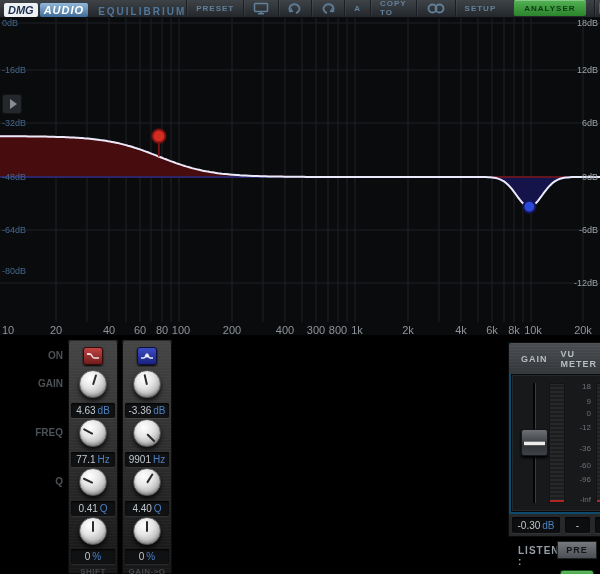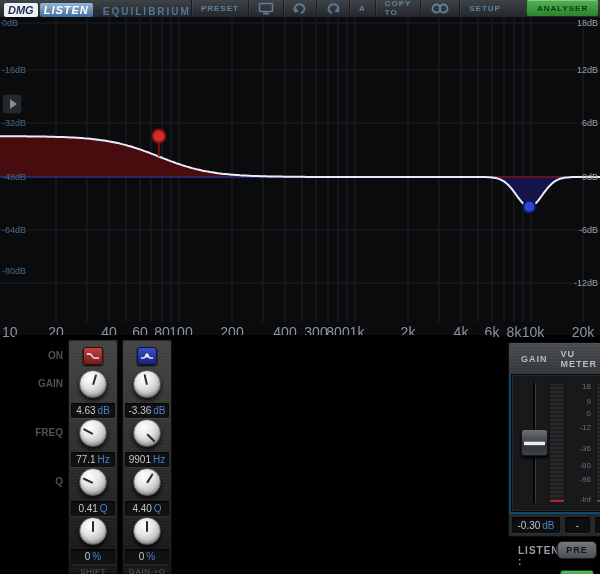--- a/index.html
+++ b/index.html
@@ -14,32 +14,32 @@
     font-size:11px; padding:0 4px; border-radius:2px; height:14px; line-height:14px; }
   .logo-audio { margin-left:2px; background:linear-gradient(#93b9d9,#3f6d99); color:#fff; font-weight:bold; font-style:italic;
     font-size:11px; padding:0 4px; border-radius:2px; height:14px; line-height:14px; letter-spacing:1px; }
   .app-title { margin-left:10px; color:#527699; font-weight:bold; font-size:10px; letter-spacing:2px; }
   #tb-right { margin-left:auto; display:flex; align-items:center; height:18px; }
   .tb-btn { height:18px; display:flex; align-items:center; justify-content:center; padding:0 9px;
     color:#63809a; font-size:8px; font-weight:bold; letter-spacing:1px;
     border-left:1px solid #1a1e22; box-shadow:inset 1px 0 0 rgba(255,255,255,0.05); cursor:default; }
   .tb-btn svg { display:block; }
   .tb-analyser { background:linear-gradient(#54b254,#2c832c); color:#0b3a12; border-left:1px solid #1a4d1a;
-    border-radius:2px; height:16px; margin:0 16px; padding:0 10px; box-shadow:inset 0 1px 0 rgba(255,255,255,0.3); }
+    border-radius:2px; height:16px; margin:0 8px; padding:0 10px; box-shadow:inset 0 1px 0 rgba(255,255,255,0.3); }
   .tb-power { width:26px; padding:0 4px; }
   .tb-power .pw-box { width:18px; height:14px; border:1px solid #5b6167; border-radius:3px;
     display:flex; align-items:center; justify-content:center; }
 
   
   #graph { position:absolute; left:0; top:18px; width:600px; height:317px; background:#0a0b0d; }
   #curve-svg { position:absolute; left:0; top:0; }
   .scale-lab { position:absolute; font-size:9px; line-height:10px; }
   .lab-left { left:2px; color:#43678c; }
   .lab-right { right:2px; color:#9da3a9; text-align:right; }
-  .freq-lab { position:absolute; top:306px; transform:translateX(-50%); color:#8e949b; font-size:14px; }
+  .freq-lab { position:absolute; top:306px; transform:translateX(-50%); color:#8e949b; font-size:11px; }
   .freq-lab.first { transform:none; }
   #play-btn { position:absolute; left:2px; top:76px; width:20px; height:20px; background:#24272b;
     border:1px solid #121416; border-radius:3px; display:flex; align-items:center; justify-content:center; }
   #play-btn .tri { width:0; height:0; border-left:7px solid #878c91; border-top:5px solid transparent; border-bottom:5px solid transparent; margin-left:2px; }
 
   
   #bottom { position:absolute; left:0; top:335px; width:476px; height:239px; background:#000;margin-left:15px; }
   .rowlab { position:absolute; left:0; width:48px; text-align:right; color:#4c5156; font-size:10px; font-weight:bold; }
 
   .strip { position:absolute; top:5px; width:50px; height:234px; border-radius:3px 3px 0 0;
@@ -89,35 +89,35 @@
     box-shadow:inset 0 0 0 1px #121415; }
   .meter-col .clip { position:absolute; left:1px; right:1px; bottom:1px; height:2px; background:#b02525; }
   .mlab { position:absolute; right:20px; width:30px; text-align:right; color:#6d7176; font-size:8px; }
   #outvals { position:absolute; left:1px; top:172px; width:105px; height:22px; background:#26282a; }
   .ocell { position:absolute; top:3px; height:16px; background:#0c0e10; border-radius:2px;
     box-shadow:0 1px 0 rgba(255,255,255,0.06), inset 0 1px 2px #000;
     display:flex; align-items:center; justify-content:center; gap:2px; font-size:10px; }
   .ocell .num { color:#c3c7cc; } .ocell .unit { color:#4d80c2; }
 
   #listen-lab { position:absolute; left:503px; top:210px; color:#959da5; font-size:10px; font-weight:bold; letter-spacing:1px; }
-  #pre-btn { position:absolute; left:542px; top:206px; width:40px; height:18px; border-radius:5px;
+  #pre-btn { position:absolute; left:542px; top:206px; width:40px; height:18px; border-radius:0;
     background:linear-gradient(#75797d,#4c5054); border:1px solid #1e2022; box-shadow:0 1px 2px #000;
     color:#131517; font-size:9px; font-weight:bold; letter-spacing:1px;
     display:flex; align-items:center; justify-content:center; }
   #green-btn { position:absolute; left:545px; top:235px; width:34px; height:12px; border-radius:3px;
     background:linear-gradient(#5dbb5d,#2c7d30); border:1px solid #1a4d1e; }
 </style>
 </head>
 <body>
 
 <div id="app">
 
   <div id="topbar">
     <span class="logo-dmg">DMG</span>
-    <span class="logo-audio">LISTEN</span>
+    <span class="logo-audio">AUDIO</span>
     <span class="app-title">EQUILIBRIUM</span>
     <div id="tb-right">
       <div class="tb-btn">PRESET</div>
       <div class="tb-btn">
         <svg width="16" height="13" viewBox="0 0 16 13">
             <rect x="1.5" y="1.5" width="13" height="8" rx="1" fill="none" stroke="#63809a" stroke-width="1.5"></rect>
             <line x1="8" y1="9.5" x2="8" y2="11.5" stroke="#63809a" stroke-width="1.5"></line>
             <line x1="5" y1="11.7" x2="11" y2="11.7" stroke="#63809a" stroke-width="1.5"></line>
           </svg>
       </div>

